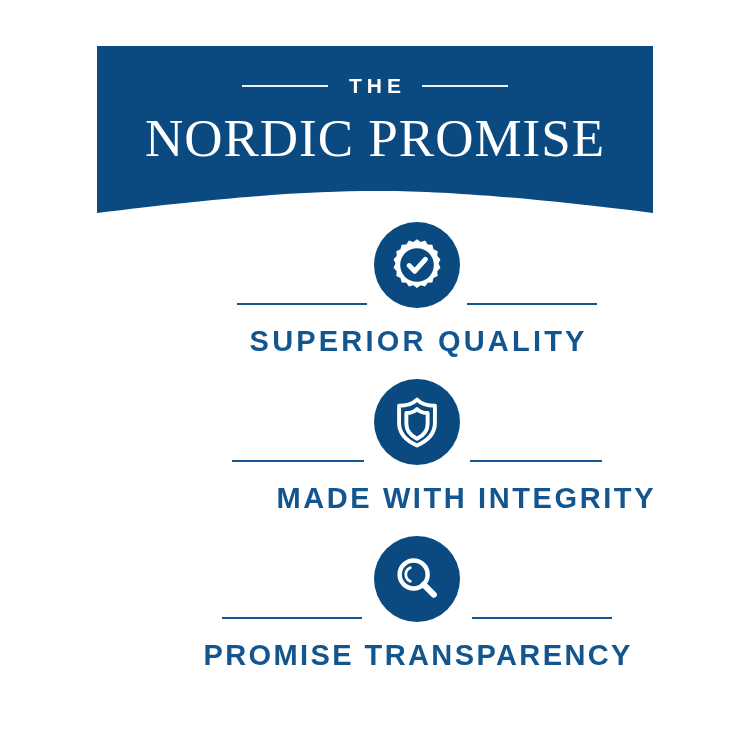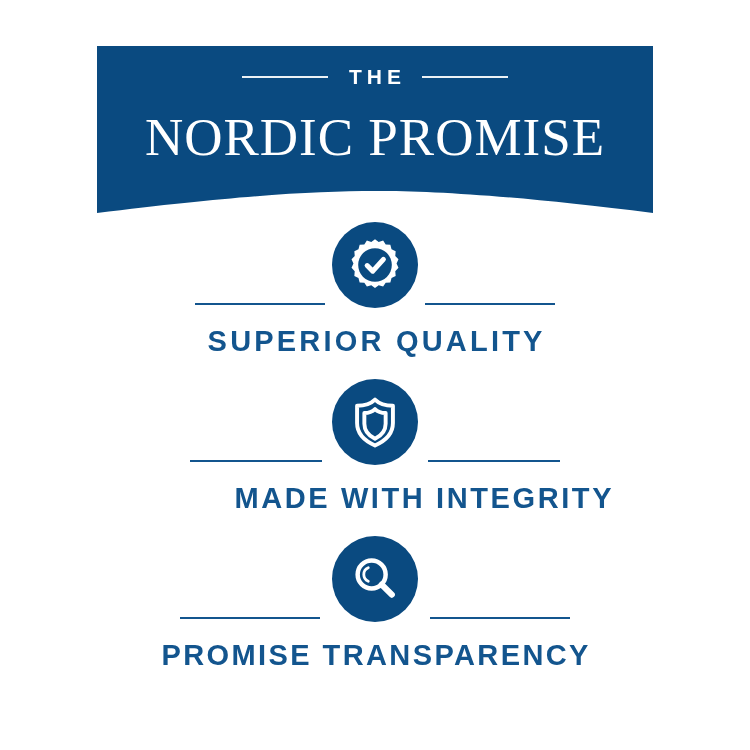--- a/index.html
+++ b/index.html
@@ -39,21 +39,21 @@
   .banner-content {
     position: absolute;
     left: 0;
     top: 0;
     width: 556px;
     height: 170px;
     display: flex;
     flex-direction: column;
     align-items: center;
     justify-content: flex-start;
-    padding-top: 20px;
+    padding-top: 29px;
     box-sizing: border-box;
   }
   .eyebrow-row {
     display: flex;
     align-items: center;
     justify-content: center;
     gap: 16px;
     width: 100%;
   }
   .eyebrow-rule {
@@ -65,36 +65,37 @@
   .eyebrow-text {
     color: #ffffff;
     font-family: "Liberation Sans", sans-serif;
     font-size: 21px;
     font-weight: bold;
     letter-spacing: 5px;
     line-height: 1;
     text-indent: 5px;
   }
   .banner-title {
-    margin-top: 24px;
+    margin-top: 16px;
     color: #ffffff;
     font-family: "Liberation Serif", serif;
     font-size: 53px;
     font-weight: normal;
     letter-spacing: 1px;
     line-height: 1;
     white-space: nowrap;
   }
 
   
   .rows {
     position: absolute;
     left: 0;
     top: 222px;
     width: 670px;
+    padding-left: 42px;
   }
   .promise-row {
     position: relative;
     width: 750px;
     height: 157px;
   }
   .icon-band {
     position: relative;
     width: 750px;
     height: 108px;

